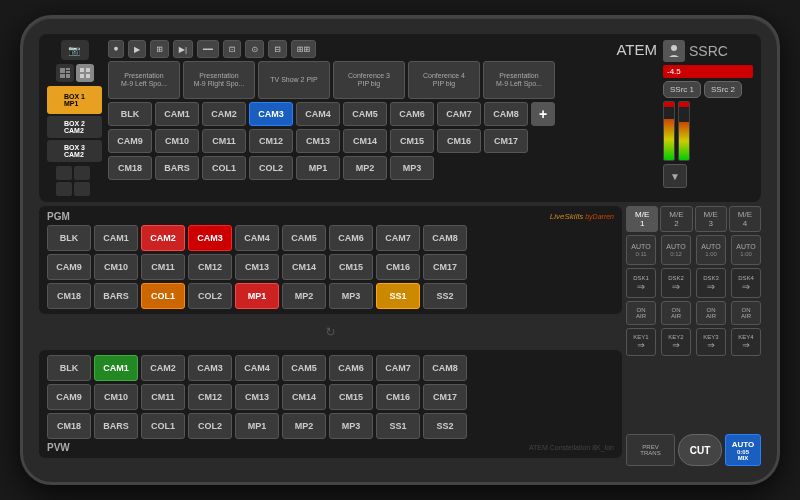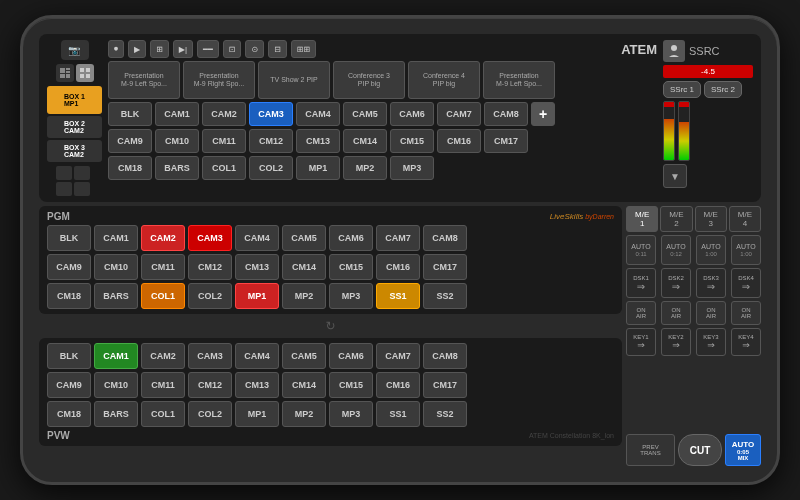--- a/index.html
+++ b/index.html
@@ -93,22 +93,22 @@
       padding: 2px 5px;
       color: #ccc;
       font-size: 8px;
       cursor: pointer;
       height: 18px;
       display: flex;
       align-items: center;
     }
     .atem-label {
       color: #ccc;
-      font-size: 13px;
-      font-weight: bold;
+      font-size: 15px;
+      font-weight: normal;
       margin-left: auto;
     }
     .preset-buttons {
       display: flex;
       gap: 3px;
       flex-wrap: wrap;
     }
     .preset-btn {
       background: #3a3a3a;
       border: 1px solid #555;
@@ -148,21 +148,21 @@
     .cam-btn.add { background: #555; color: #fff; font-size: 14px; min-width: 24px; }
     .right-panel {
       display: flex;
       flex-direction: column;
       gap: 3px;
       width: 90px;
       flex-shrink: 0;
     }
     .ssrc-label {
       color: #aaa;
-      font-size: 11px;
+      font-size: 14px;
       text-align: center;
     }
     .ssrc-buttons {
       display: flex;
       gap: 3px;
     }
     .ssrc-btn {
       background: #444;
       border: 1px solid #666;
       border-radius: 5px;
@@ -216,21 +216,21 @@
     .main-area {
       display: flex;
       flex: 1;
       gap: 4px;
       min-height: 0;
     }
     .switcher-area {
       flex: 1;
       display: flex;
       flex-direction: column;
-      gap: 3px;
+      gap: 9px;
       min-width: 0;
     }
     .section {
       background: #1a1a1a;
       border-radius: 6px;
       padding: 5px 8px;
       display: flex;
       flex-direction: column;
       gap: 3px;
     }
@@ -562,21 +562,21 @@
     <div class="right-panel">
       <div style="display:flex;align-items:center;gap:4px;">
         <div style="background:#555;border-radius:3px;width:22px;height:22px;display:flex;align-items:center;justify-content:center;">
           <svg width="14" height="14" viewBox="0 0 14 14">
               <circle cx="7" cy="4" r="3" fill="#ccc"></circle>
               <path d="M2 13 Q7 9 12 13" fill="#ccc"></path>
             </svg>
         </div>
         <div class="ssrc-label">SSRC</div>
       </div>
-      <div style="background:#cc0000;padding:2px 4px;border-radius:2px;font-size:8px;color:#fff;text-align:center;">-4.5</div>
+      <div style="background:#cc0000;padding:2px 4px;border-radius:2px;font-size:8px;color:#fff;text-align:left;">-4.5</div>
       <div class="ssrc-buttons">
         <div class="ssrc-btn">SSrc 1</div>
         <div class="ssrc-btn">SSrc 2</div>
       </div>
       <div class="meter-area">
         <div class="meter-bar">
           <div class="meter-red"></div>
           <div class="meter-fill" style="height:70%;"></div>
         </div>
         <div class="meter-bar">

